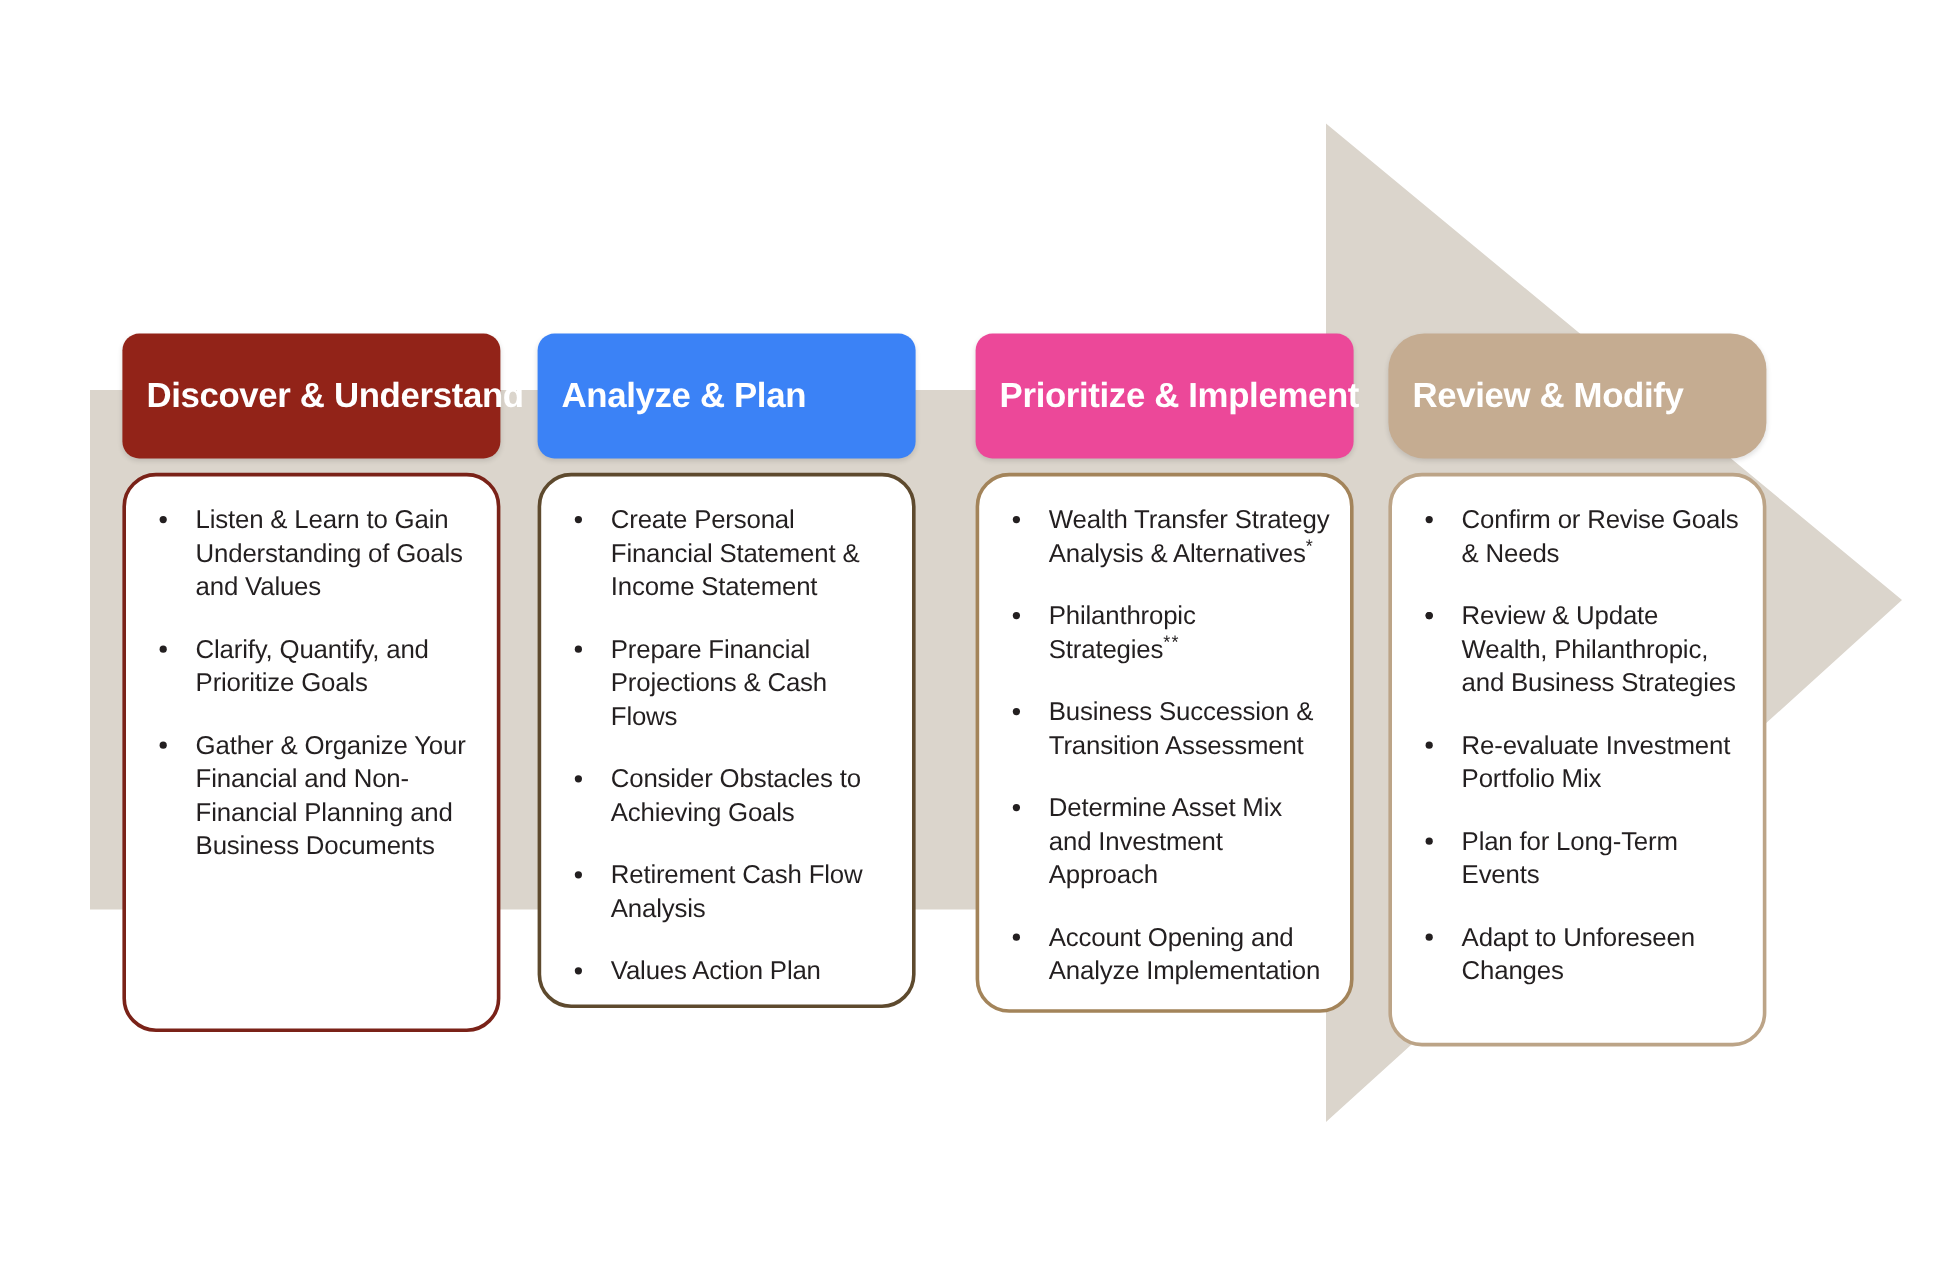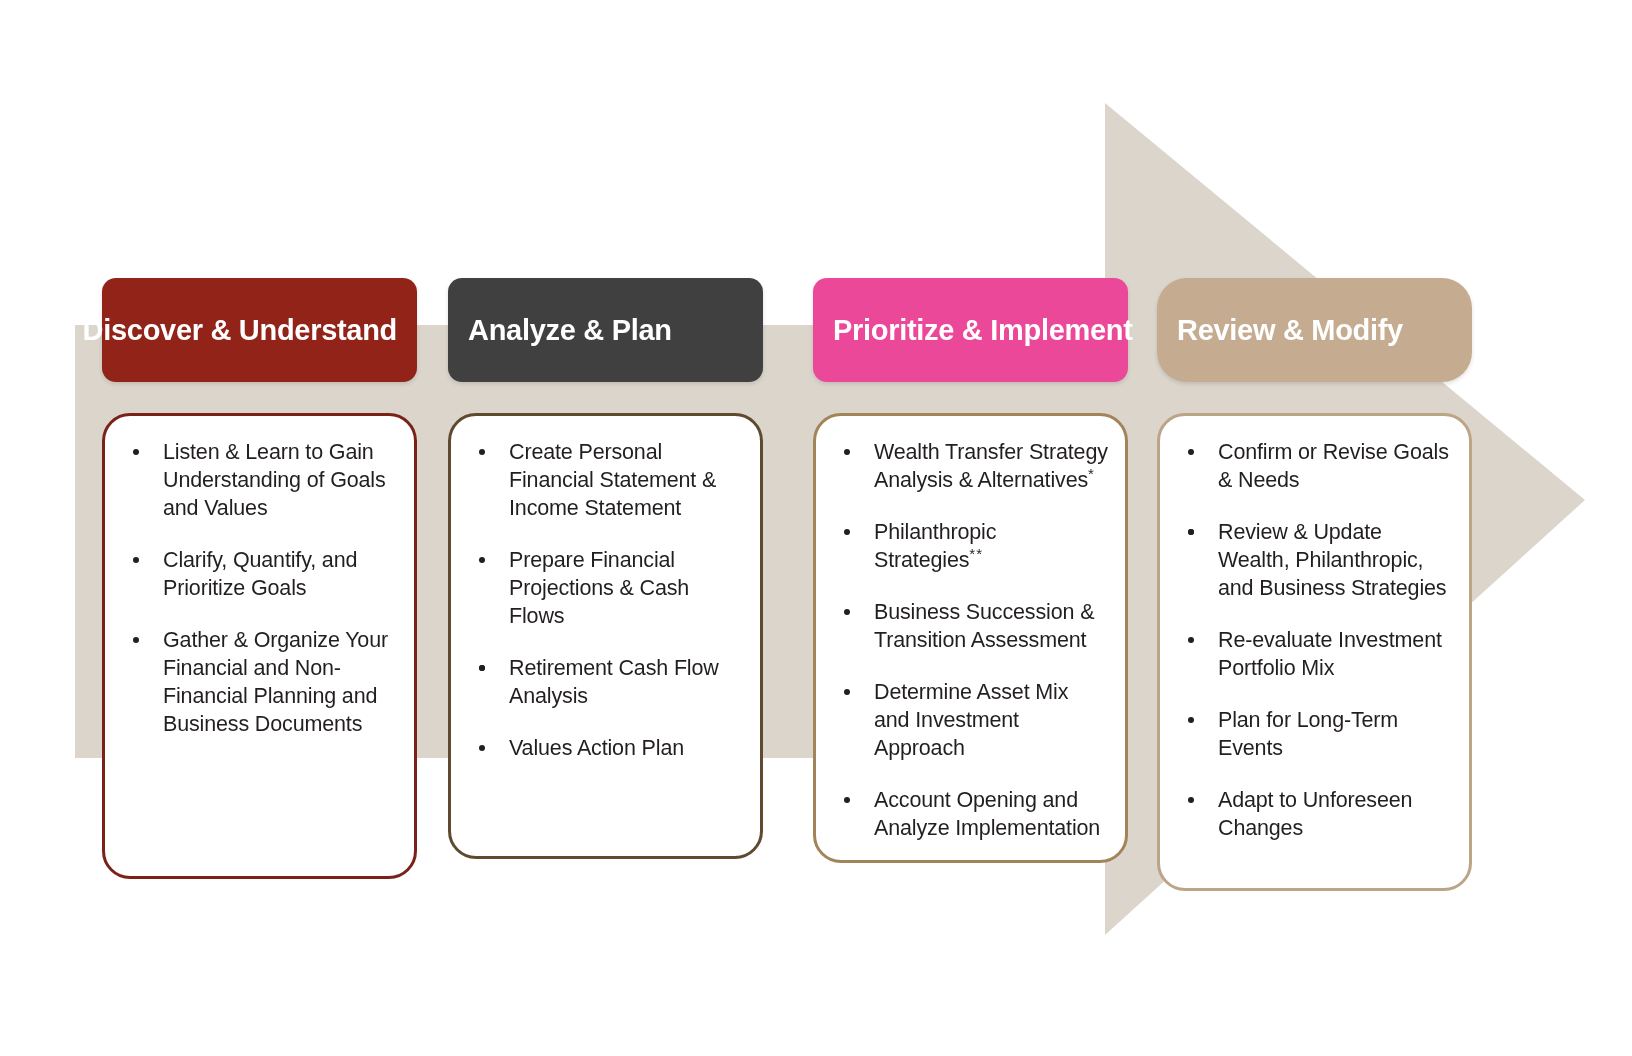--- a/index.html
+++ b/index.html
@@ -64,21 +64,21 @@
     color: #ffffff;
     font-size: 29px;
     font-weight: bold;
     letter-spacing: -0.3px;
     line-height: 1.05;
     white-space: nowrap;
   }
 
   
   .phase-card {
-    margin-top: 31px;
+    margin-top: 12px;
     border-radius: 28px;
     border: 3px solid #f9a8d4;
     background: #ffffff;
     box-sizing: border-box;
     padding: 22px 16px 24px 14px;
   }
   .col-0 .phase-card { height: 466px; }
   .col-1 .phase-card { height: 446px; }
   .col-2 .phase-card { height: 450px; }
   .col-3 .phase-card { height: 478px; }
@@ -120,52 +120,52 @@
 
 <div id="stage">
 
   <svg id="bg-arrow" viewBox="0 0 1632 1056" preserveAspectRatio="none" aria-hidden="true">
     <path d="M 75 325 L 1105 325 L 1105 103 L 1585 500 L 1105 935 L 1105 758 L 75 758 Z" fill="#DBD5CC"></path>
   </svg>
 
   <div class="columns">
 
     <div class="column col-0">
-      <div class="phase-header" style="background: rgb(146, 35, 24); justify-content: flex-end;">
+      <div class="phase-header" style="background: rgb(146, 35, 24);">
         <span class="phase-header-title">Discover &amp; Understand</span>
       </div>
       <div class="phase-card" style="border-color: rgb(122, 34, 24);">
         <ul class="bullet-list">
           <li class="bullet-item">
             <span class="bullet-dot"></span><span>Listen &amp; Learn to Gain Understanding of Goals and Values</span><span class="fn-mark"></span>
           </li>
           <li class="bullet-item">
             <span class="bullet-dot"></span><span>Clarify, Quantify, and Prioritize Goals</span><span class="fn-mark"></span>
           </li>
           <li class="bullet-item">
             <span class="bullet-dot"></span><span>Gather &amp; Organize Your Financial and Non-Financial Planning and Business Documents</span><span class="fn-mark"></span>
           </li>
         </ul>
       </div>
     </div>
 
     <div class="column col-1">
-      <div class="phase-header" style="background: #404040;">
+      <div class="phase-header" style="background: #3b82f6;">
         <span class="phase-header-title">Analyze &amp; Plan</span>
       </div>
       <div class="phase-card" style="border-color: rgb(94, 74, 46);">
         <ul class="bullet-list">
           <li class="bullet-item">
             <span class="bullet-dot"></span><span>Create Personal Financial Statement &amp; Income Statement</span><span class="fn-mark"></span>
           </li>
           <li class="bullet-item">
             <span class="bullet-dot"></span><span>Prepare Financial Projections &amp; Cash Flows</span><span class="fn-mark"></span>
           </li>
           <li class="bullet-item">
-            <span class="bullet-dot"></span><span class="fn-mark"></span>
+            <span class="bullet-dot"></span><span>Consider Obstacles to Achieving Goals</span><span class="fn-mark"></span>
           </li>
           <li class="bullet-item">
             <span class="bullet-dot"></span><span>Retirement Cash Flow Analysis</span><span class="fn-mark"></span>
           </li>
           <li class="bullet-item">
             <span class="bullet-dot"></span><span>Values Action Plan</span><span class="fn-mark"></span>
           </li>
         </ul>
       </div>
     </div>

